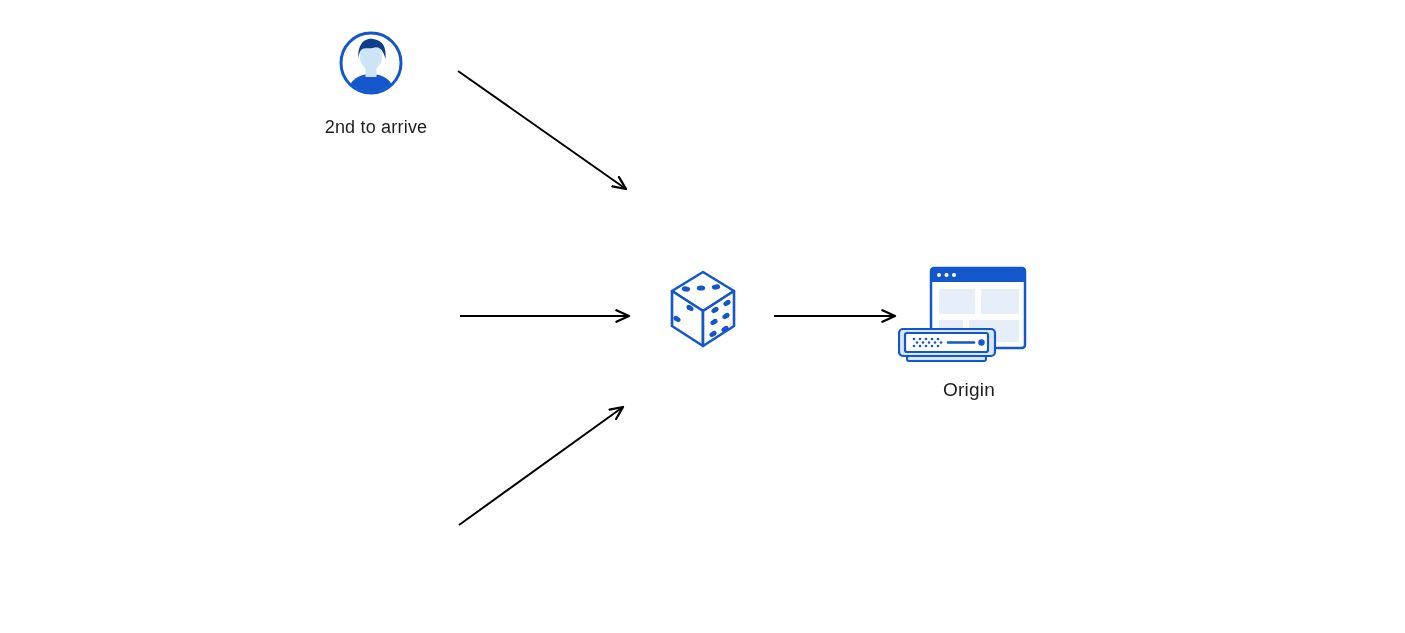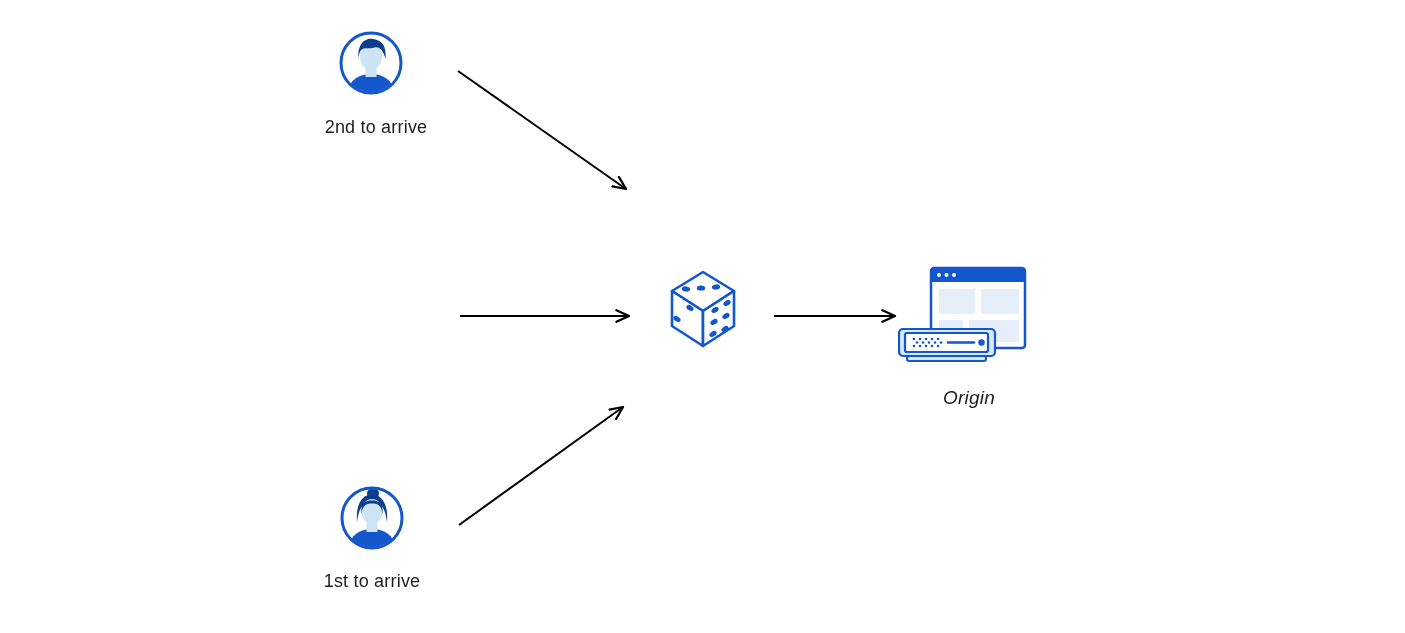--- a/index.html
+++ b/index.html
@@ -59,42 +59,20 @@
         <path d="M19.5,28 C18,12 27,6.5 34,8 C44,9.5 47.5,16 46.5,28
                  C44,18 39.5,15.5 35.5,16.5 C29,18.5 24,15.5 21.5,20
                  C20,22.5 19.5,25 19.5,28 Z" fill="#0e3d8c"></path>
       </g>
       <circle cx="32" cy="32" r="30" fill="none" stroke="#1456cc" stroke-width="3"></circle>
     </svg>
     <div class="node-label" style="left:-38px; top:86px;">2nd to arrive</div>
   </div>
 
 
-  <div class="node" style="left:340px; top:486px;">
-    <svg width="64" height="64" viewBox="0 0 64 64">
-      <defs>
-          <clipPath id="c3">
-            <circle cx="32" cy="32" r="29"></circle>
-          </clipPath>
-        </defs>
-      <circle cx="32" cy="32" r="29" fill="#ffffff"></circle>
-      <g clip-path="url(#c3)">
-        <path d="M32,43 C18,43 9,51 8,64 L56,64 C55,51 46,43 32,43 Z" fill="#1456cc"></path>
-        <rect x="26.5" y="31" width="11" height="15" fill="#cde4f6"></rect>
-        <ellipse cx="33" cy="7.5" rx="6" ry="5.5" fill="#0e3d8c"></ellipse>
-        <path d="M17,36 C15.5,15 24,8.5 32,8.5 C40,8.5 48.5,15 47,36
-                 C45,22 41.5,16.5 32,16.5 C22.5,16.5 19,22 17,36 Z" fill="#0e3d8c"></path>
-        <ellipse cx="32" cy="25.5" rx="10.5" ry="12.5" fill="#cde4f6"></ellipse>
-        <path d="M21.5,28 C20.5,17 25,14.5 32,14.5 C39,14.5 43.5,17 42.5,28
-                 C41.5,19.5 38,17.5 32,17.5 C26,17.5 22.5,19.5 21.5,28 Z" fill="#0e3d8c"></path>
-      </g>
-      <circle cx="32" cy="32" r="30" fill="none" stroke="#1456cc" stroke-width="3"></circle>
-    </svg>
-    <div class="node-label" style="left:-43px; top:85px;">1st to arrive</div>
-  </div>
 
   <div class="node" style="left:670px; top:268px;">
     <svg width="66" height="82" viewBox="0 0 66 82">
       <g fill="#ffffff" stroke="#1456cc" stroke-width="2.6" stroke-linejoin="round">
         <path d="M33,4 L64,23 L33,43 L2,23 Z"></path>
         <path d="M2,23 L33,43 L33,78 L2,58 Z"></path>
         <path d="M64,23 L33,43 L33,78 L64,58 Z"></path>
       </g>
       <g fill="#1456cc">
 
@@ -150,16 +128,16 @@
           <circle cx="16" cy="83" r="1.3"></circle>
             <circle cx="22" cy="83" r="1.3"></circle>
             <circle cx="28" cy="83" r="1.3"></circle>
             <circle cx="34" cy="83" r="1.3"></circle>
             <circle cx="40" cy="83" r="1.3"></circle>
         </g>
         <line x1="50" y1="79.5" x2="76" y2="79.5" stroke="#1456cc" stroke-width="2.5" stroke-linecap="round"></line>
         <circle cx="83.5" cy="79.5" r="3.2" fill="#1456cc"></circle>
       </g>
     </svg>
-    <div class="node-label origin-label" style="left:-4px; top:124px;font-style:italic;">Origin</div>
+    <div class="node-label origin-label" style="left:-4px; top:116px;">Origin</div>
   </div>
 
 </div>
 
 </body></html>

